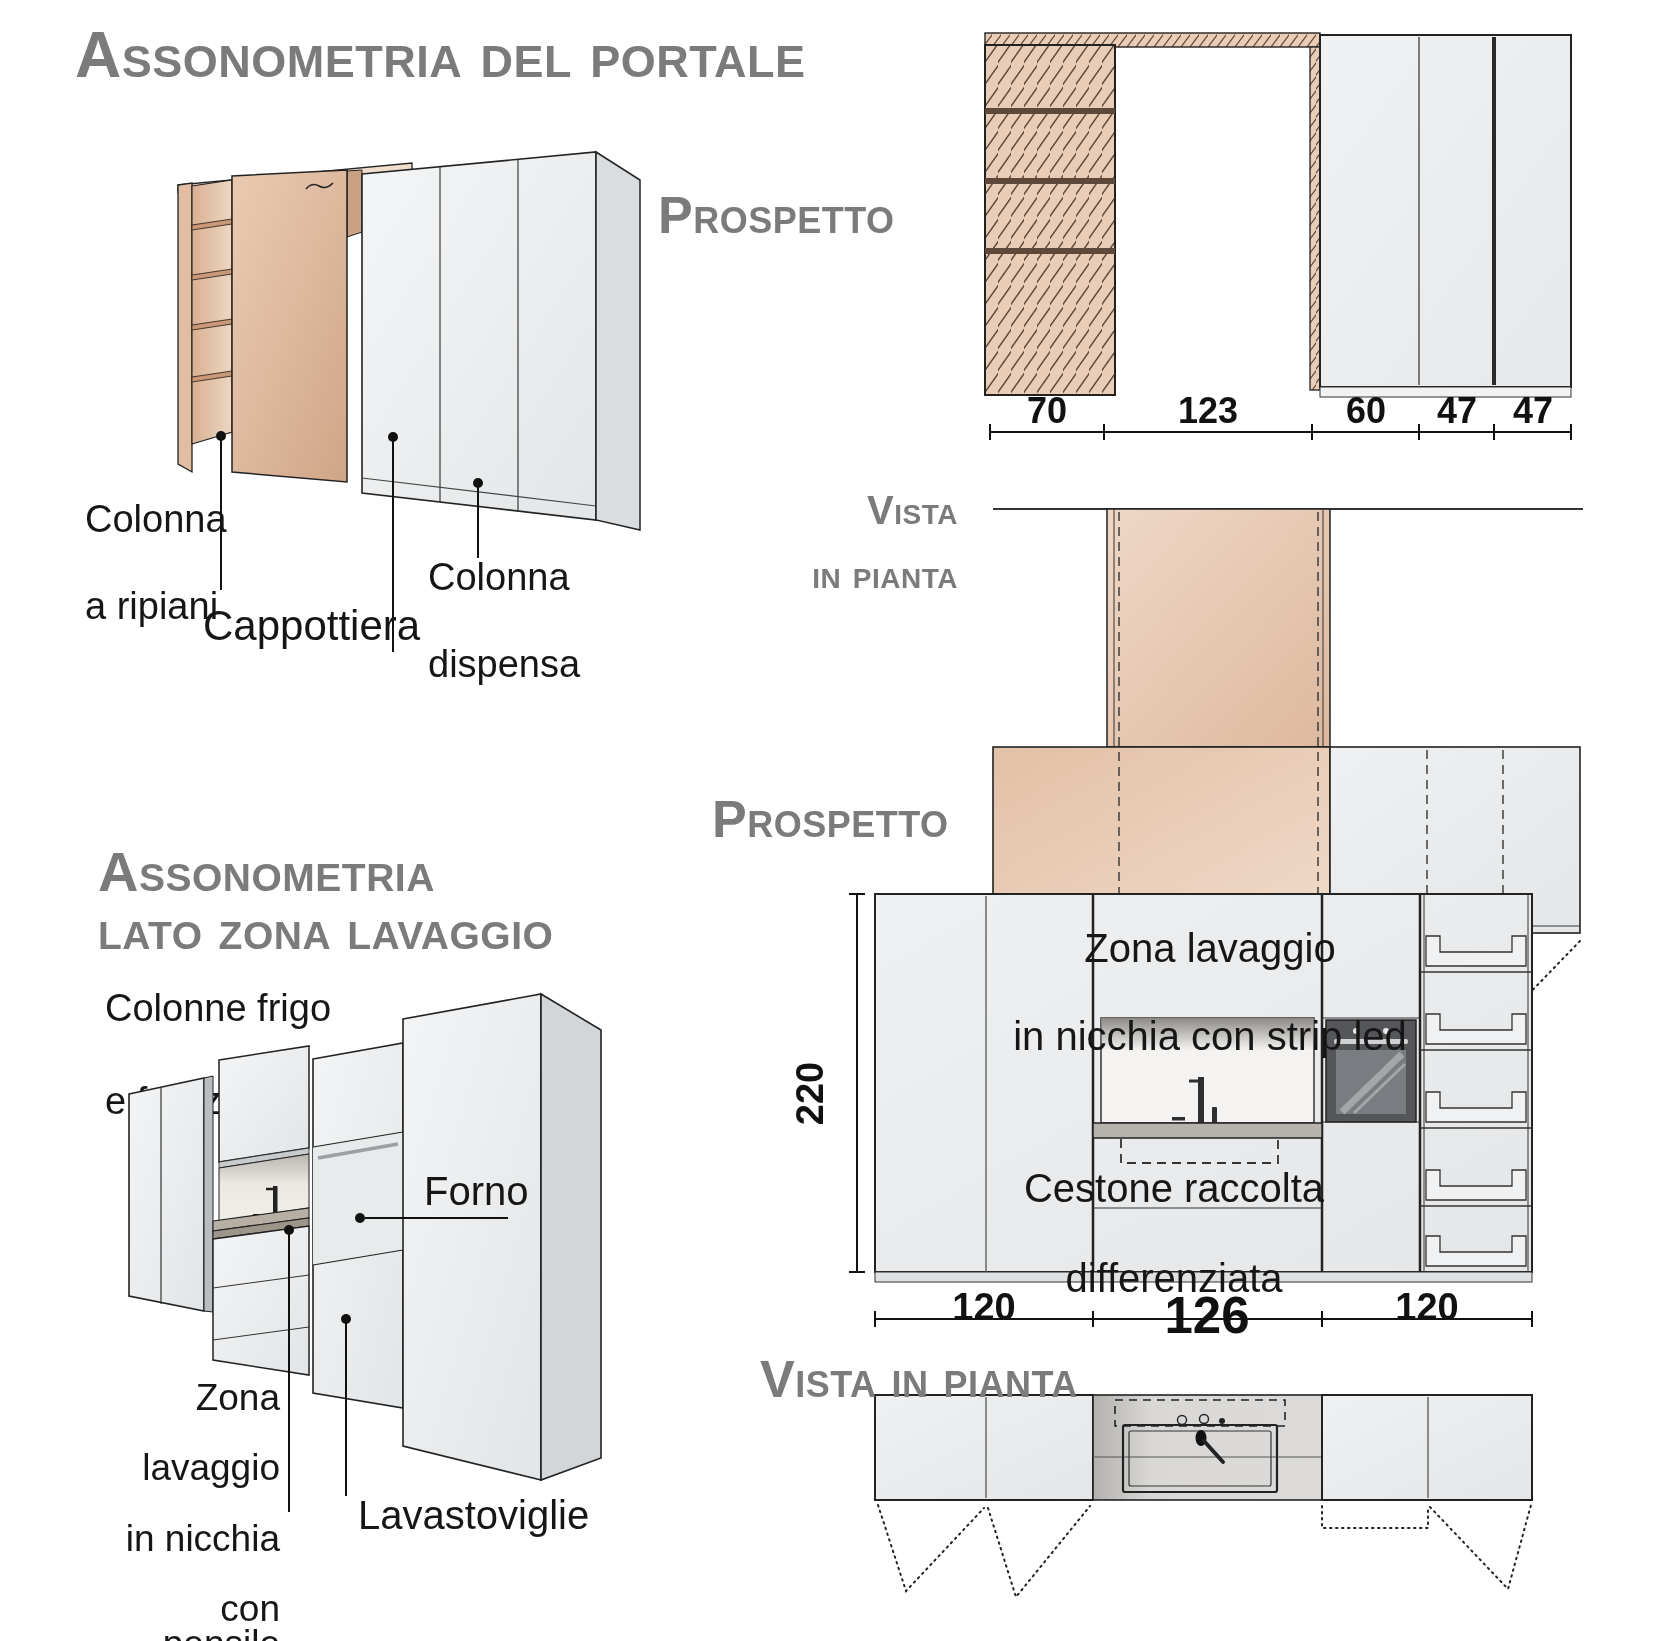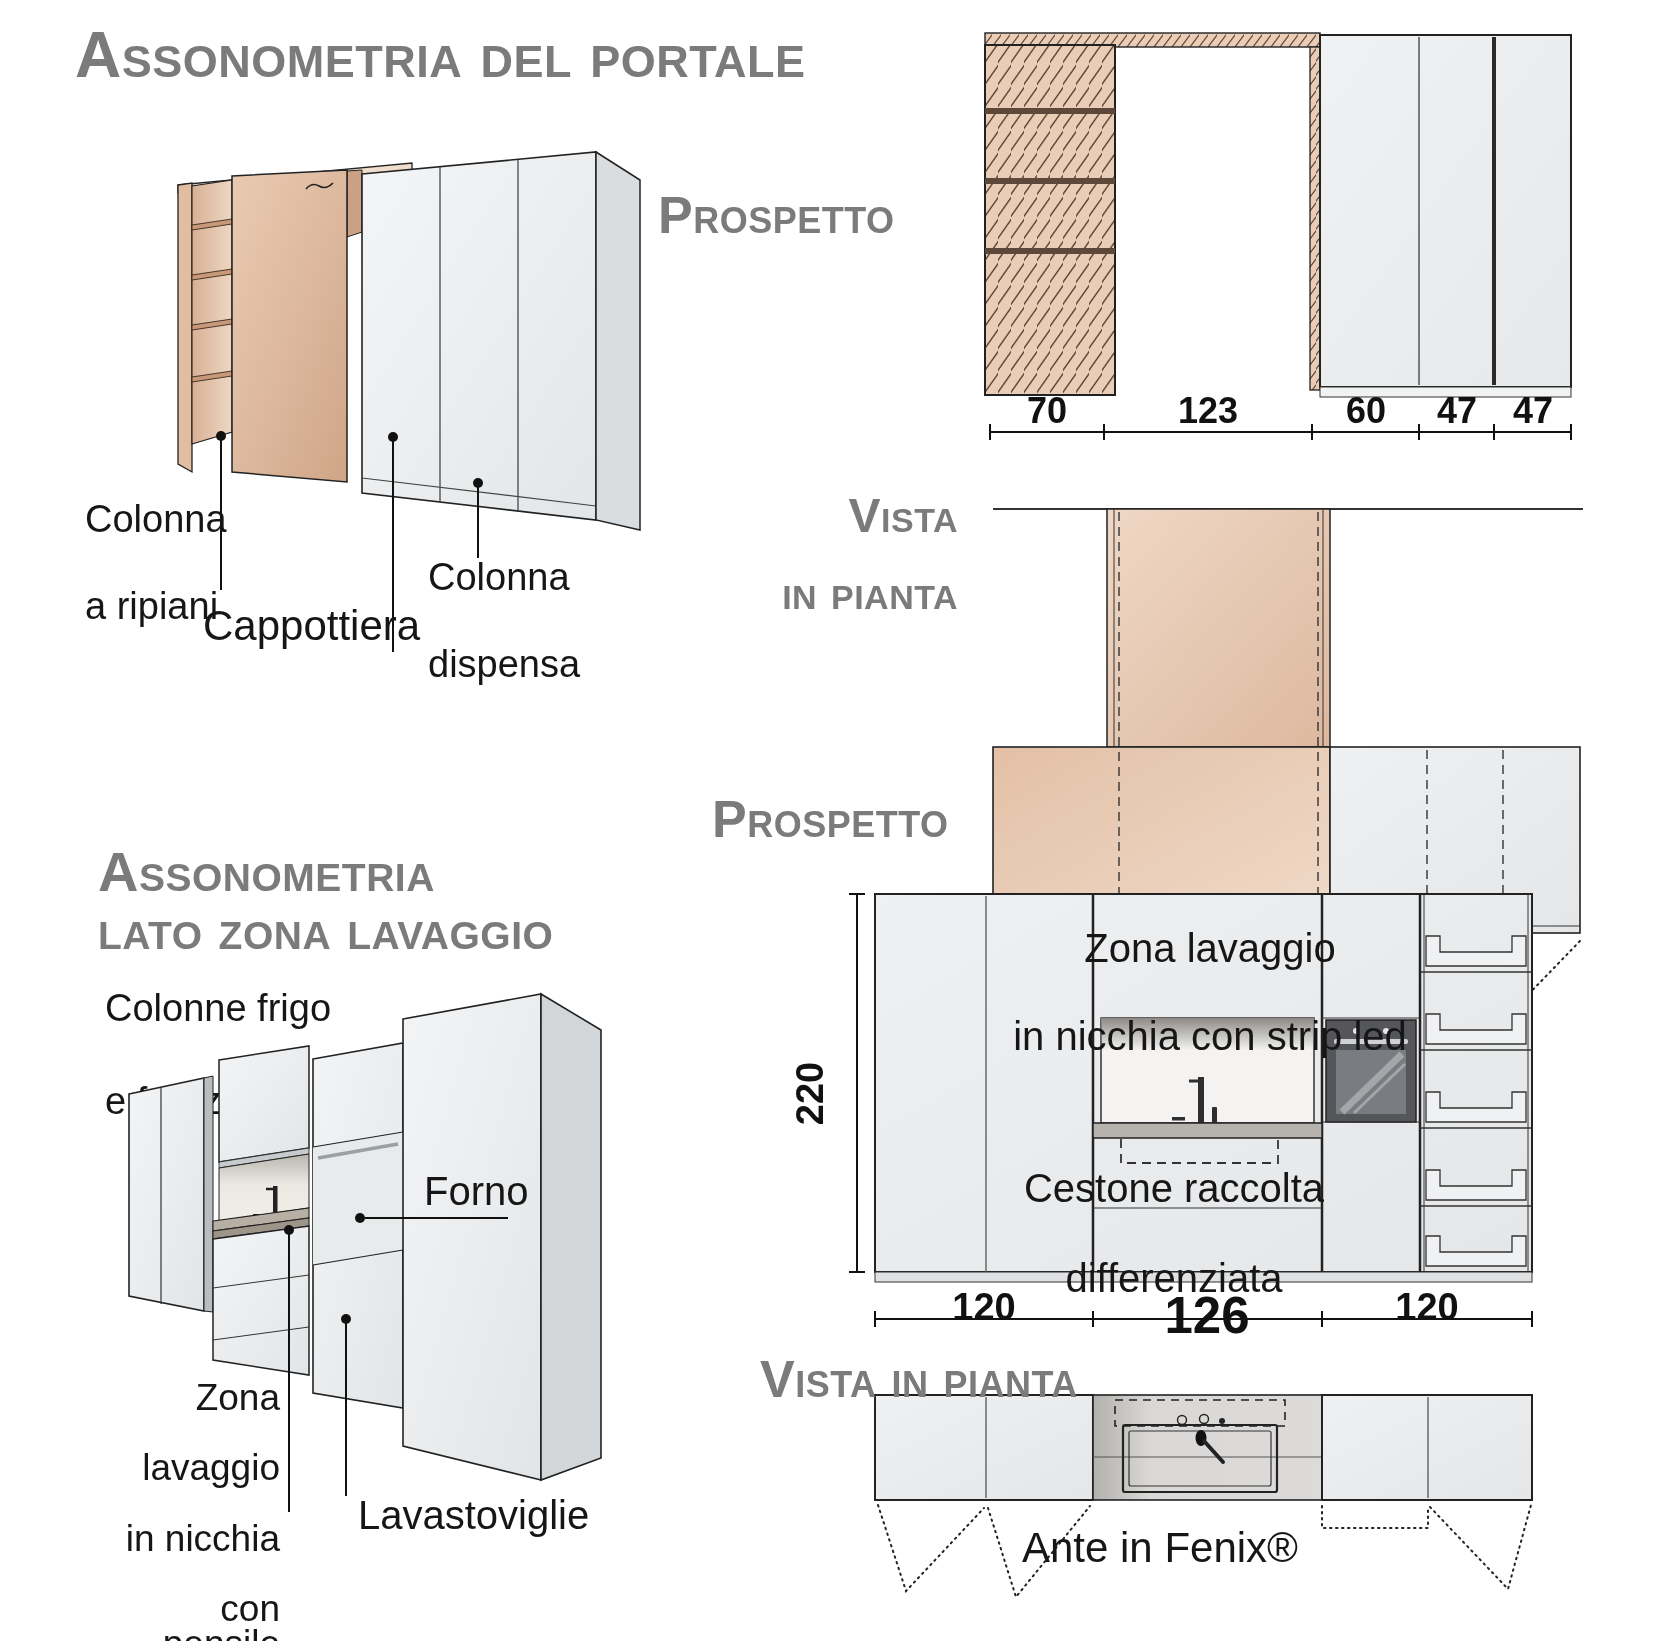--- a/index.html
+++ b/index.html
@@ -73,21 +73,21 @@
   </svg>
 
   <div class="lbl" style="left:85px;top:498px;font-size:38px;"><span>Colonna</span><br>
        <span>a ripiani</span></div>
   <div class="lbl" style="left:203px;top:602px;font-size:42px;">Cappottiera</div>
   <div class="lbl" style="left:428px;top:556px;font-size:38px;"><span>Colonna</span><br>
        <span>dispensa</span></div>
 
   <div class="sec-title" style="left:658px;top:188px;font-size:52px;">Prospetto</div>
 
-  <div class="sec-title" style="left:700px;top:478px;width:258px;text-align:right;font-size:48px;line-height:1.6;"><span>Vista</span><br>
+  <div class="sec-title" style="left:700px;top:478px;width:258px;text-align:right;font-size:40px;line-height:1.6;"><span>Vista</span><br>
        <span>in pianta</span></div>
 
   <svg style="left:920px;top:20px;" width="700" height="1040" viewBox="0 0 700 1040">
     <defs>
       <pattern id="hatchP" width="13" height="22" patternUnits="userSpaceOnUse">
         <rect width="13" height="22" fill="#e9cdb6"></rect>
         <line x1="-4" y1="26" x2="17" y2="-4" stroke="#5f4636" stroke-width="1.5"></line>
       </pattern>
       <pattern id="hatchF" width="9" height="14" patternUnits="userSpaceOnUse">
         <rect width="9" height="14" fill="#e9cdb6"></rect>
@@ -337,15 +337,14 @@
   <div class="num" style="left:1377px;top:1286px;width:100px;font-size:38px;">120</div>
 
   <div class="lbl" style="left:1000px;top:926px;width:420px;text-align:center;font-size:40px;line-height:1.1;"><span>Zona lavaggio</span><br>
        <span>in nicchia con strip led</span></div>
 
   <div class="lbl" style="left:1014px;top:1166px;width:320px;text-align:center;font-size:40px;line-height:1.12;"><span>Cestone raccolta</span><br>
        <span>differenziata</span></div>
 
   <div class="sec-title" style="left:760px;top:1352px;font-size:52px;">Vista in pianta</div>
 
-  <div class="lbl" style="left:990px;top:1524px;width:340px;text-align:center;font-size:42px;">Ante in Fenix®</div>
 
 </div>
 
 </body></html>

